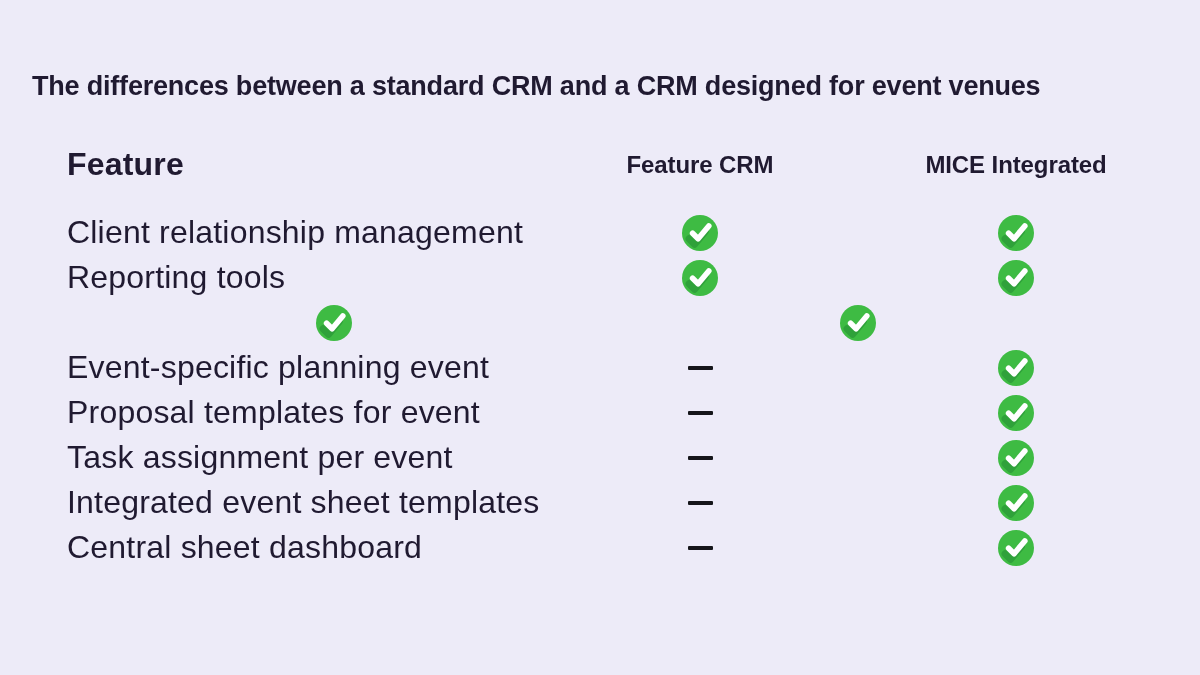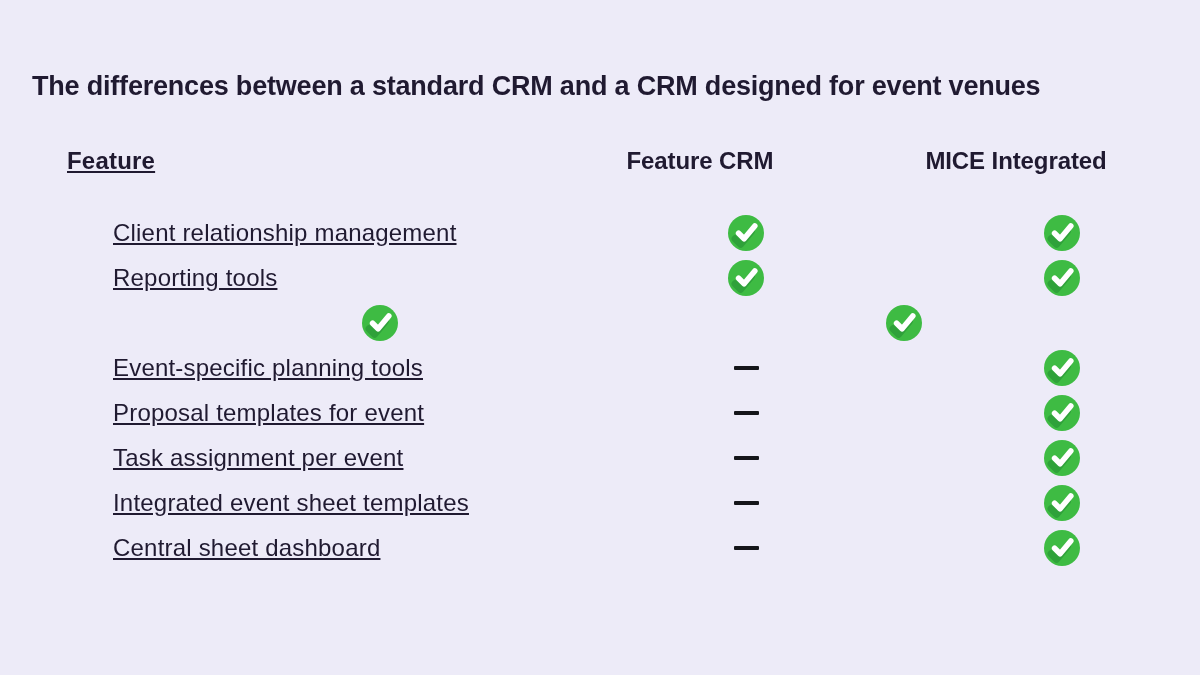--- a/index.html
+++ b/index.html
@@ -50,27 +50,26 @@
     font-weight:700;
     font-size:24px;
     letter-spacing:-0.1px;
   }
   .rows{
     position:absolute;
     left:67px;
     top:210px;
     width:1049px;
   }
-  .row{height:45px;margin-left:46px;}
+  .row{height:45px;}
   .cell{min-width:0;}
   .cell-feature{
-    font-size:24px;
+    font-size:32px;
     letter-spacing:0.2px;
     white-space:nowrap;
-    text-decoration:underline;
   }
   .cell-center{
     display:flex;
     justify-content:center;
     align-items:center;
     overflow:visible;
     white-space:nowrap;
   }
   .check-icon{display:block;width:36px;height:36px;}
   .check-bg{fill:var(--green);}
@@ -202,21 +201,21 @@
       <circle class="check-bg" cx="18" cy="18" r="18"></circle>
       <g clip-path="url(#check-clip)">
         <path class="check-shadow" d="M10.6 18.2 L16.1 23.7 L26.8 11" transform="translate(-3.5,5.5)"></path>
       </g>
       <path class="check-mark" d="M10.6 18.2 L16.1 23.7 L26.8 11"></path>
     </svg>
         </div>
     </div>
 
     <div class="row grid-row">
-      <div class="cell cell-feature">Event-specific planning tools</div>
+      <div class="cell cell-feature">Event-specific planning event</div>
       <div class="cell cell-center">
           <div class="dash"></div>
         </div>
       <div class="cell"></div>
       <div class="cell cell-center">
           <svg class="check-icon" viewBox="0 0 36 36" xmlns="http://www.w3.org/2000/svg" aria-hidden="true">
       <defs>
         <clipPath id="check-clip">
                 <circle cx="18" cy="18" r="18"></circle>
               </clipPath>

